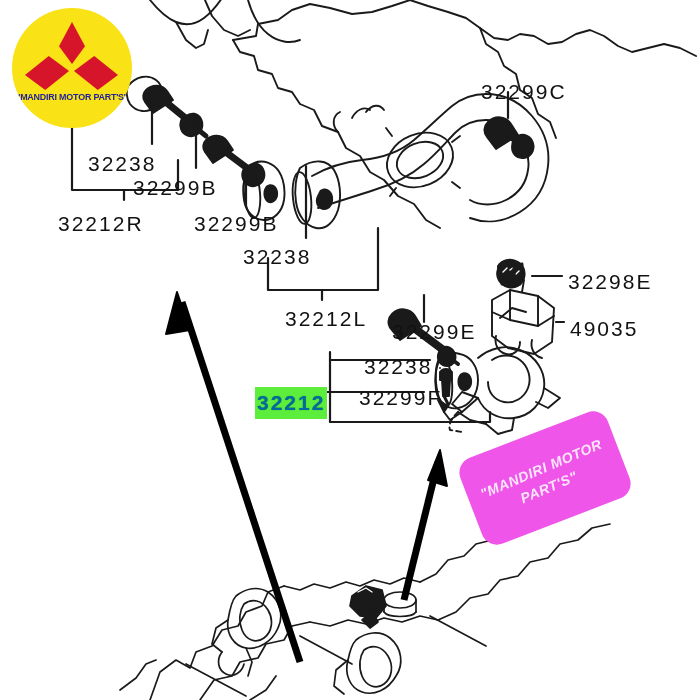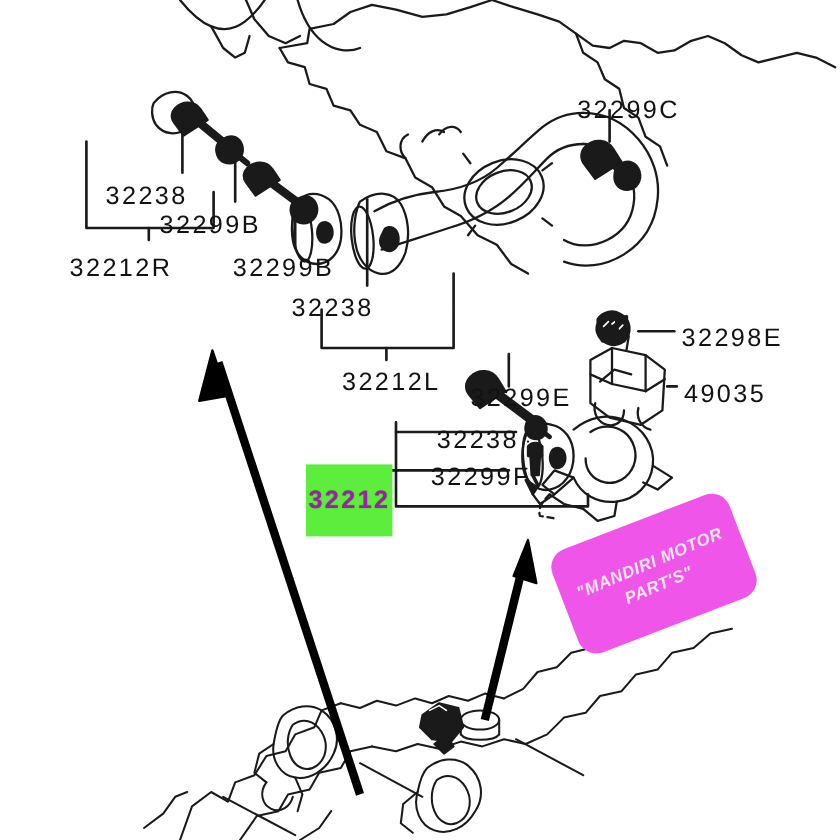--- a/index.html
+++ b/index.html
@@ -4,21 +4,21 @@
 <title>Parts Diagram</title>
 <style>
   html,body{margin:0;padding:0;background:#fff;}
   body{font-family:"Liberation Sans",sans-serif;}
   #stage{position:relative;width:700px;height:700px;background:#ffffff;overflow:hidden;}
   #artwork{position:absolute;left:0;top:0;width:700px;height:700px;}
 
   .lbl{position:absolute;font-family:"Liberation Sans",sans-serif;
        font-size:21px;color:#121212;letter-spacing:2.0px;white-space:nowrap;
        font-weight:400;}
-  .lbl.hl{background:#5dee3d;padding:18px 2px;color:#a21caf;font-weight:700;
+  .lbl.hl{background:#5dee3d;padding:4px 2px;color:#0369a1;font-weight:700;
           text-shadow:0 0 1px #2c8f1a;}
 
   
   #roundel{position:absolute;left:12px;top:8px;width:120px;height:120px;
            border-radius:50%;background:#f9e215;}
   #roundel .dia{position:absolute;background:#d7152a;}
   #roundel .d-top{left:50%;top:14px;width:26px;height:42px;margin-left:-13px;
       clip-path:polygon(50% 0,100% 58%,50% 100%,0 58%);}
   #roundel .d-left{left:13px;top:48px;width:44px;height:34px;
       clip-path:polygon(54% 0,100% 44%,46% 100%,0 56%);}
@@ -249,20 +249,26 @@
     </g>
   </svg>
 
   <div id="sticker">
     <div class="st-in">
       <span>"MANDIRI MOTOR</span>
       <span>PART'S"</span>
     </div>
   </div>
 
+  <div id="roundel">
+    <div class="dia d-top"></div>
+    <div class="dia d-left"></div>
+    <div class="dia d-right"></div>
+    <div class="wm-text">'MANDIRI MOTOR PART'S'</div>
+  </div>
 
   <div id="labels">
       <div class="lbl" style="left: 88px; top: 152px;">32238</div>
       <div class="lbl" style="left: 133px; top: 176px;">32299B</div>
       <div class="lbl" style="left: 58px; top: 212px;">32212R</div>
       <div class="lbl" style="left: 194px; top: 212px;">32299B</div>
       <div class="lbl" style="left: 243px; top: 245px;">32238</div>
       <div class="lbl" style="left: 285px; top: 307px;">32212L</div>
       <div class="lbl" style="left: 481px; top: 80px;">32299C</div>
       <div class="lbl" style="left: 392px; top: 283px; margin-top: 37px;">32299E</div>

